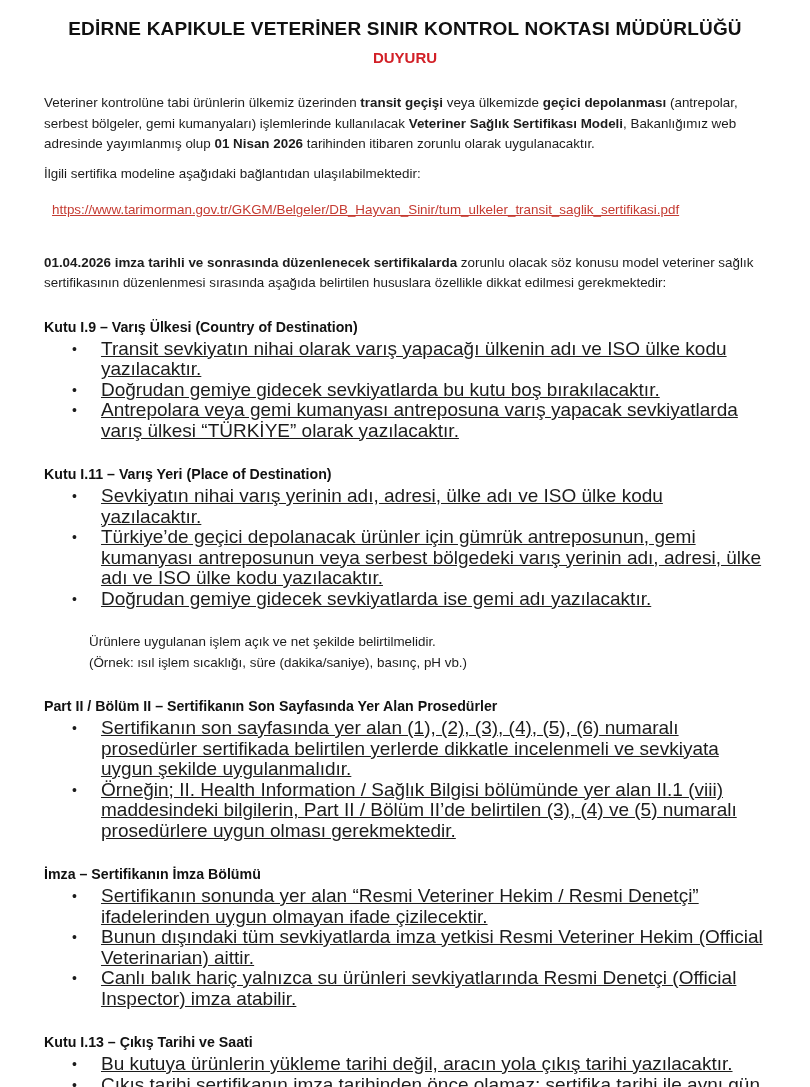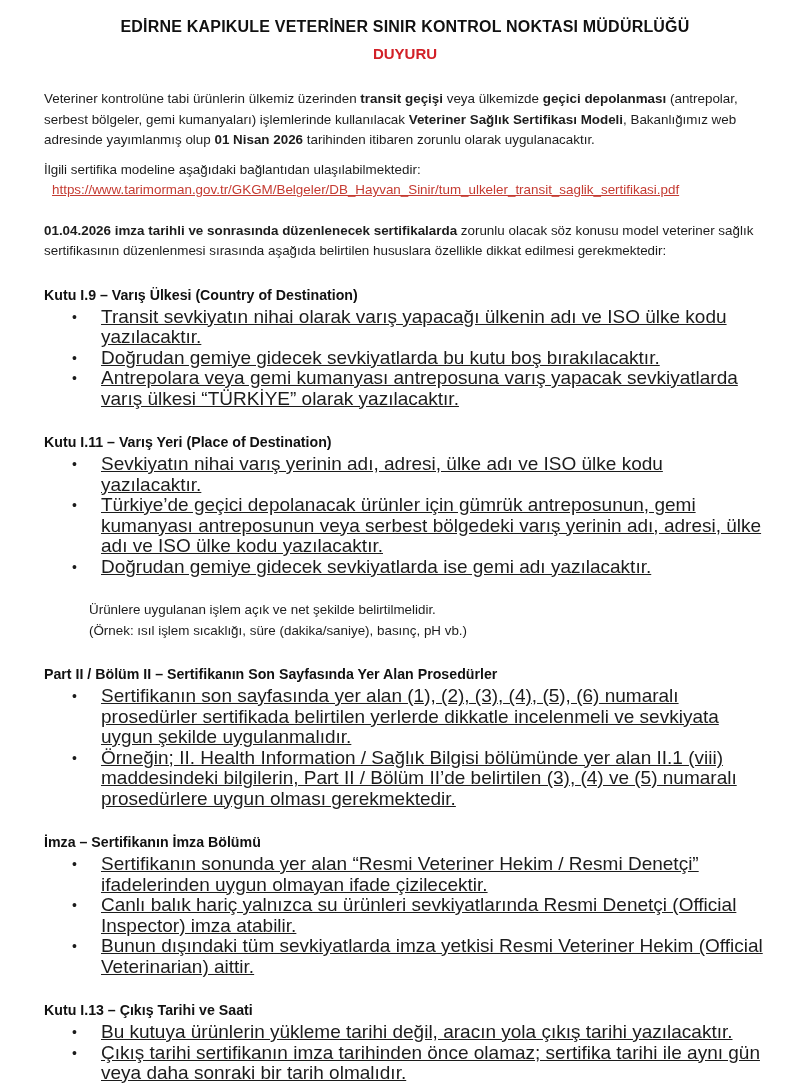--- a/index.html
+++ b/index.html
@@ -10,38 +10,38 @@
     font-family: "Liberation Sans", sans-serif;
     color: #1c1c1c;
     overflow: hidden;
   }
   .page {
     padding: 18px 44px 0 44px;
   }
   .doc-title {
     text-align: center;
     font-weight: 700;
-    font-size: 16px;
+    font-size: 19px;
     letter-spacing: 0.2px;
     color: #111111;
   }
   .doc-subtitle {
     text-align: center;
     font-weight: 700;
     font-size: 15px;
     margin-top: 9px;
   }
   .body-text {
     font-size: 13.4px;
     line-height: 20.5px;
   }
   .para { margin-top: 9px; }
   .para b { font-weight: 700; }
   .link-line {
-    margin-top: 0;
+    margin-top: 16px;
     padding-left: 8px;
   }
   .doc-link {
     font-size: 13.4px;
     line-height: 20.5px;
     text-decoration: underline;
     word-break: break-all;
   }
   .section { margin-top: 23px; }
   .section-heading {
@@ -81,21 +81,21 @@
 <div class="page">
 
   <div class="doc-title">EDİRNE KAPIKULE VETERİNER SINIR KONTROL NOKTASI MÜDÜRLÜĞÜ</div>
   <div class="doc-subtitle" style="color: rgb(210, 32, 39);">DUYURU</div>
 
   <p class="body-text para" style="margin-top:27px"><span>Veteriner kontrolüne tabi ürünlerin ülkemiz üzerinden </span><b>transit geçişi</b><span> veya ülkemizde </span><b>geçici depolanması</b><span> (antrepolar, serbest bölgeler, gemi kumanyaları) işlemlerinde kullanılacak </span><b>Veteriner Sağlık Sertifikası Modeli</b><span>, Bakanlığımız web adresinde yayımlanmış olup </span><b>01 Nisan 2026</b><span> tarihinden itibaren zorunlu olarak uygulanacaktır.</span></p>
 
   <p class="body-text para">İlgili sertifika modeline aşağıdaki bağlantıdan ulaşılabilmektedir:</p>
   <p class="link-line"><a href="#" class="doc-link" style="color: rgb(197, 59, 50);">https://www.tarimorman.gov.tr/GKGM/Belgeler/DB_Hayvan_Sinir/tum_ulkeler_transit_saglik_sertifikasi.pdf</a></p>
 
-  <p class="body-text para" style="margin-top:20px"><b>01.04.2026 imza tarihli ve sonrasında düzenlenecek sertifikalarda</b><span> zorunlu olacak söz konusu model veteriner sağlık sertifikasının düzenlenmesi sırasında aşağıda belirtilen hususlara özellikle dikkat edilmesi gerekmektedir:</span></p>
+  <p class="body-text para" style="margin-top:32px"><b>01.04.2026 imza tarihli ve sonrasında düzenlenecek sertifikalarda</b><span> zorunlu olacak söz konusu model veteriner sağlık sertifikasının düzenlenmesi sırasında aşağıda belirtilen hususlara özellikle dikkat edilmesi gerekmektedir:</span></p>
 
 
   <div class="section">
     <div class="section-heading">Kutu I.9 – Varış Ülkesi (Country of Destination)</div>
     <ul class="bullets">
       <li>Transit sevkiyatın nihai olarak varış yapacağı ülkenin adı ve ISO ülke kodu yazılacaktır.</li>
       <li>Doğrudan gemiye gidecek sevkiyatlarda bu kutu boş bırakılacaktır.</li>
       <li>Antrepolara veya gemi kumanyası antreposuna varış yapacak sevkiyatlarda varış ülkesi “TÜRKİYE” olarak yazılacaktır.</li>
     </ul>
   </div>
@@ -121,22 +121,22 @@
     <ul class="bullets">
       <li>Sertifikanın son sayfasında yer alan (1), (2), (3), (4), (5), (6) numaralı prosedürler sertifikada belirtilen yerlerde dikkatle incelenmeli ve sevkiyata uygun şekilde uygulanmalıdır.</li>
       <li>Örneğin; II. Health Information / Sağlık Bilgisi bölümünde yer alan II.1 (viii) maddesindeki bilgilerin, Part II / Bölüm II’de belirtilen (3), (4) ve (5) numaralı prosedürlere uygun olması gerekmektedir.</li>
     </ul>
   </div>
 
   <div class="section">
     <div class="section-heading">İmza – Sertifikanın İmza Bölümü</div>
     <ul class="bullets">
       <li>Sertifikanın sonunda yer alan “Resmi Veteriner Hekim / Resmi Denetçi” ifadelerinden uygun olmayan ifade çizilecektir.</li>
+      <li>Bunun dışındaki tüm sevkiyatlarda imza yetkisi Resmi Veteriner Hekim (Official Veterinarian) aittir.</li>
       <li>Canlı balık hariç yalnızca su ürünleri sevkiyatlarında Resmi Denetçi (Official Inspector) imza atabilir.</li>
-      <li>Bunun dışındaki tüm sevkiyatlarda imza yetkisi Resmi Veteriner Hekim (Official Veterinarian) aittir.</li>
     </ul>
   </div>
 
   <div class="section">
     <div class="section-heading">Kutu I.13 – Çıkış Tarihi ve Saati</div>
     <ul class="bullets">
       <li>Bu kutuya ürünlerin yükleme tarihi değil, aracın yola çıkış tarihi yazılacaktır.</li>
       <li>Çıkış tarihi sertifikanın imza tarihinden önce olamaz; sertifika tarihi ile aynı gün veya daha sonraki bir tarih olmalıdır.</li>
     </ul>
   </div>

